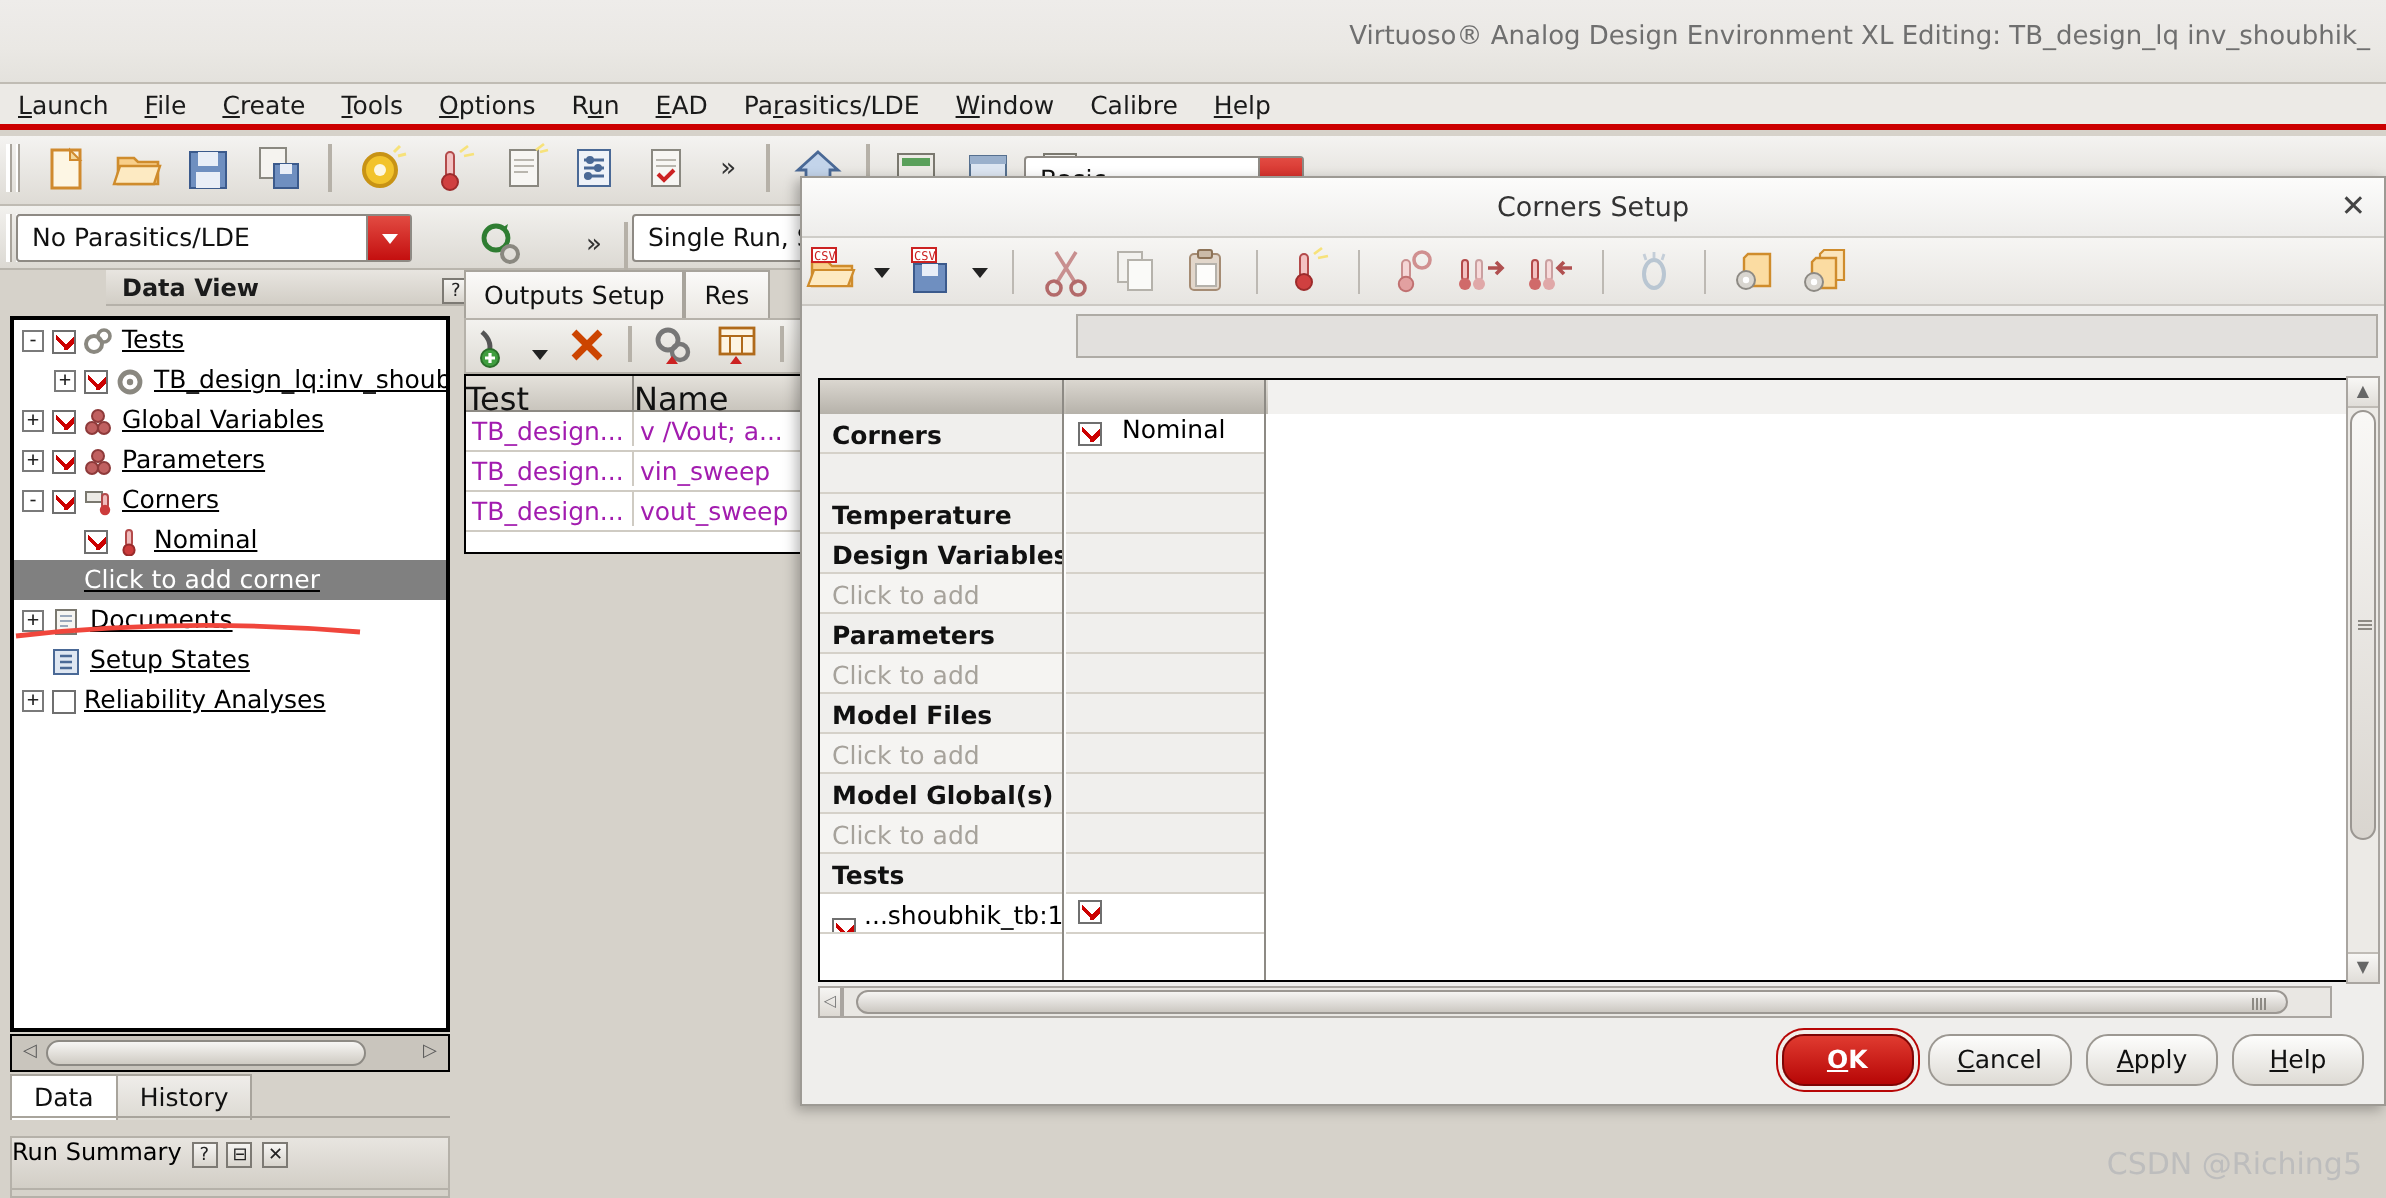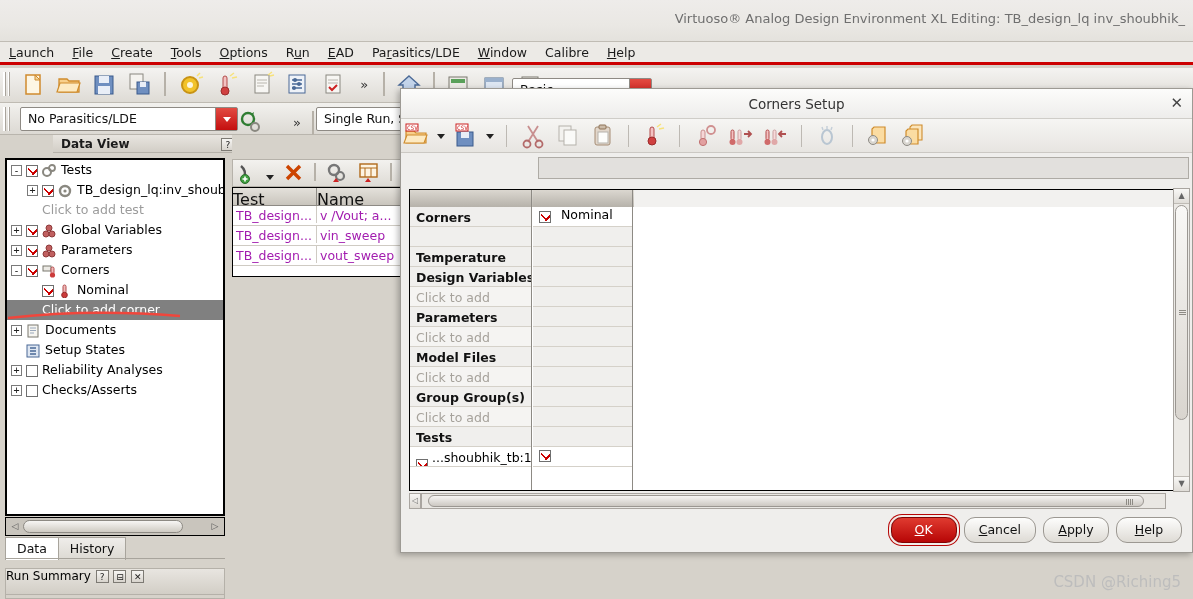--- a/index.html
+++ b/index.html
@@ -73,21 +73,21 @@
     border-bottom:1px solid #b5b1a9; position:relative;
   }
   .panelhdr .pt { position:absolute; left:8px; top:2px; font-weight:bold; font-size:12px; color:#1b1b1b;}
   .panelhdr .pbtns { position:absolute; right:3px; top:2px; }
   .pbtn { display:inline-block; width:13px; height:13px; margin-left:1px;
     border:1px solid #7d7a74; background:linear-gradient(to bottom,#f6f5f3,#d8d4cd);
     font-size:9px; text-align:center; line-height:12px; color:#222; }
 
   .treebox {
     position:absolute; left:5px; top:158px; width:220px; height:358px;
-    background:#fff; border:2px solid #000; overflow:hidden;
+    background:#fff; border:2px solid #000; overflow:hidden;text-decoration:underline;
   }
   .trow { height:20px; position:relative; white-space:nowrap; font-size:12.5px; color:#000;
     padding-top:2px; }
   .trow.sel { background:#808080; color:#ffffff; }
   .trow.dim { color:#9b9b9b; }
   .exp { display:inline-block; width:11px;height:11px;border:1px solid #7a7a7a;background:#fff;
     text-align:center;line-height:9px;font-size:10px;color:#222;vertical-align:middle;
     margin-right:4px;font-family:"DejaVu Sans Mono",monospace;}
   .cbx { display:inline-block; width:12px;height:12px;border:1px solid #6f6f6f;background:#fff;
     vertical-align:middle; margin-right:4px; position:relative;}
@@ -170,21 +170,21 @@
   .hscroll{position:absolute;left:20px;top:404px;width:745px;height:16px;
     background:#e9e7e3;border:1px solid #a9a5a0;}
   .hsthumb{position:absolute;left:6px;top:1px;width:716px;height:12px;
     background:linear-gradient(to bottom,#f6f5f3,#ccc8c2);border:1px solid #9b9792;border-radius:6px;}
 
   .dbtns{position:absolute;right:10px;bottom:9px;}
   .dbtn{display:inline-block;min-width:66px;padding:4px 14px 5px 14px;margin-left:7px;
     text-align:center;font-size:12.5px;color:#111;
     background:linear-gradient(to bottom,#fdfdfc,#dedbd5);
     border:1px solid #9c9892;border-radius:11px;}
-  .dbtn.ok{background:linear-gradient(to bottom,#e03b30,#b70606);color:#fff;font-weight:normal;
+  .dbtn.ok{background:linear-gradient(to bottom,#e03b30,#b70606);color:#fff;font-weight:bold;
     border:1px solid #7e0404; box-shadow:0 0 0 2px #f2eeea, 0 0 0 3px #b70606;}
   .dbtn u{text-decoration:underline;}
 
   
   .runsum{position:absolute;left:5px;top:568px;width:220px;height:31px;background:#d6d2ca;
     border:1px solid #b5b1a9;}
   .runsum .h{height:26px;background:linear-gradient(to bottom,#e8e5e0,#d2cec6);
     border-bottom:1px solid #b5b1a9;position:relative;}
 
   .watermark{position:absolute;right:12px;bottom:8px;color:#bdbdbd;font-size:15px;}
@@ -290,21 +290,21 @@
     <span class="tbbtn">
       <svg width="30" height="30">
           <rect x="7" y="7" width="16" height="14" fill="#f1efeb" stroke="#7a786f"></rect>
           <rect x="11" y="11" width="8" height="7" fill="#cdd7e4" stroke="#56708f"></rect>
         </svg>
     </span>
   </div>
 
   <div class="toolbar2">
     <span class="tb-grip"></span>
-    <div class="combo" style="left:20px; width:218px;">
+    <div class="combo" style="left:8px; width:198px;">
       <span>No Parasitics/LDE</span>
       <span class="arrow"></span>
     </div>
     <span class="tbbtn" style="position:absolute;left:234px;top:2px;">
       <svg width="30" height="30">
           <circle cx="13" cy="12" r="6" fill="none" stroke="#2f7d32" stroke-width="2.4"></circle>
           <path d="M16 7 l3 -2 -1 4 z" fill="#2f7d32"></path>
           <circle cx="20" cy="20" r="4" fill="none" stroke="#8a8880" stroke-width="2"></circle>
         </svg>
     </span>
@@ -333,21 +333,20 @@
 
   <div class="treebox" id="tree">
       <div class="trow"><span style="display:inline-block;width:4px;"></span><span class="exp">-</span><span class="cbx on"></span><span class="ico"><svg width="15" height="14">
             <circle cx="5" cy="8" r="4" fill="none" stroke="#8a8880" stroke-width="2"></circle>
             <circle cx="10" cy="4" r="3" fill="none" stroke="#8a8880" stroke-width="1.8"></circle>
           </svg></span><span>Tests</span></div>
       <div class="trow"><span style="display:inline-block;width:20px;"></span><span class="exp">+</span><span class="cbx on"></span><span class="ico"><svg width="15" height="14">
             <circle cx="7" cy="7" r="5" fill="none" stroke="#8a8880" stroke-width="2.4"></circle>
             <circle cx="7" cy="7" r="1.6" fill="#8a8880"></circle>
           </svg></span><span>TB_design_lq:inv_shoubh.</span></div>
-      <div class="trow dim"><span style="display:inline-block;width:20px;"></span><span style="display:inline-block;width:15px;"></span><span>Click to add test</span></div>
       <div class="trow"><span style="display:inline-block;width:4px;"></span><span class="exp">+</span><span class="cbx on"></span><span class="ico"><svg width="15" height="14">
             <circle cx="7" cy="4" r="3" fill="#c06060" stroke="#8e3a3a"></circle>
             <circle cx="4" cy="10" r="3" fill="#c06060" stroke="#8e3a3a"></circle>
             <circle cx="10" cy="10" r="3" fill="#c06060" stroke="#8e3a3a"></circle>
           </svg></span><span>Global Variables</span></div>
       <div class="trow"><span style="display:inline-block;width:4px;"></span><span class="exp">+</span><span class="cbx on"></span><span class="ico"><svg width="15" height="14">
             <circle cx="7" cy="4" r="3" fill="#c06060" stroke="#8e3a3a"></circle>
             <circle cx="4" cy="10" r="3" fill="#c06060" stroke="#8e3a3a"></circle>
             <circle cx="10" cy="10" r="3" fill="#c06060" stroke="#8e3a3a"></circle>
           </svg></span><span>Parameters</span></div>
@@ -363,32 +362,32 @@
       <div class="trow sel"><span style="display:inline-block;width:20px;"></span><span style="display:inline-block;width:15px;"></span><span>Click to add corner</span></div>
       <div class="trow"><span style="display:inline-block;width:4px;"></span><span class="exp">+</span><span class="ico"><svg width="15" height="14">
             <rect x="2" y="1" width="10" height="12" fill="#f6f5f1" stroke="#7a786f"></rect>
             <path d="M4 4 h6 M4 6.5 h6 M4 9 h4" stroke="#9aa8bb"></path>
           </svg></span><span>Documents</span></div>
       <div class="trow"><span style="display:inline-block;width:4px;"></span><span style="display:inline-block;width:15px;"></span><span class="ico"><svg width="15" height="14">
             <rect x="1" y="1" width="12" height="12" fill="#dfe7f2" stroke="#4a6996"></rect>
             <path d="M4 4 h6 M4 7 h6 M4 10 h6" stroke="#4a6996" stroke-width="1.3"></path>
           </svg></span><span>Setup States</span></div>
       <div class="trow"><span style="display:inline-block;width:4px;"></span><span class="exp">+</span><span class="cbx empty"></span><span>Reliability Analyses</span></div>
-      <div class="trow"><span style="display:inline-block;width:4px;"></span><span class="exp">+</span><span class="cbx empty"></span><span>Checks/Asserts</span></div>
     </div>
 
   <div class="scrollh">
     <span class="ar" style="left:2px;">◁</span>
     <span class="thumb"></span>
     <span class="ar" style="right:2px;">▷</span>
   </div>
 
   <div class="tabrow" id="dvtabs"><span class="tabi act">Data</span><span class="tabi">History</span></div>
 
   <div class="outpane">
+    <div id="otabs"><span class="otab">Outputs Setup</span><span class="otab">Res</span></div>
     <div class="otoolbar">
       <span class="tbbtn" style="width:26px;height:24px;margin:1px;">
         <svg width="26" height="24">
             <path d="M7 5 q6 5 3 12" stroke="#555" stroke-width="2.4" fill="none"></path>
             <circle cx="11" cy="18" r="4.5" fill="#3f9e3f" stroke="#2a6e2a"></circle>
             <path d="M11 15.5 v5 M8.5 18 h5" stroke="#fff" stroke-width="1.6"></path>
           </svg>
       </span>
       <span class="dcar" style="height:24px;"></span>
       <span class="tbbtn" style="width:26px;height:24px;margin:1px;">
@@ -566,21 +565,21 @@
       <div style="position:absolute;left:0;top:17px;width:122px;bottom:0;border-right:1px solid #8d8a84;" id="gridA">
           <div class="grow bold"><span>Corners</span></div>
           <div class="grow blank"><span></span></div>
           <div class="grow bold"><span>Temperature</span></div>
           <div class="grow bold"><span>Design Variables</span></div>
           <div class="grow addrow"><span>Click to add</span></div>
           <div class="grow bold"><span>Parameters</span></div>
           <div class="grow addrow"><span>Click to add</span></div>
           <div class="grow bold"><span>Model Files</span></div>
           <div class="grow addrow"><span>Click to add</span></div>
-          <div class="grow bold"><span>Group Group(s)</span></div>
+          <div class="grow bold"><span>Model Global(s)</span></div>
           <div class="grow addrow"><span>Click to add</span></div>
           <div class="grow bold"><span>Tests</span></div>
           <div class="grow" style="background: rgb(255, 255, 255);"><span class="cbx on" style="position:relative;top:6px;"></span><span>...shoubhik_tb:1</span></div>
         </div>
       <div style="position:absolute;left:123px;top:17px;width:100px;bottom:0;border-right:1px solid #8d8a84;" id="gridB">
           <div class="gcell white"><span class="cbx on" style="margin:3px 0 0 6px;"></span><span style="margin-left:10px;font-size:12.5px;">Nominal</span></div>
           <div class="gcell"></div>
           <div class="gcell"></div>
           <div class="gcell"></div>
           <div class="gcell"></div>

